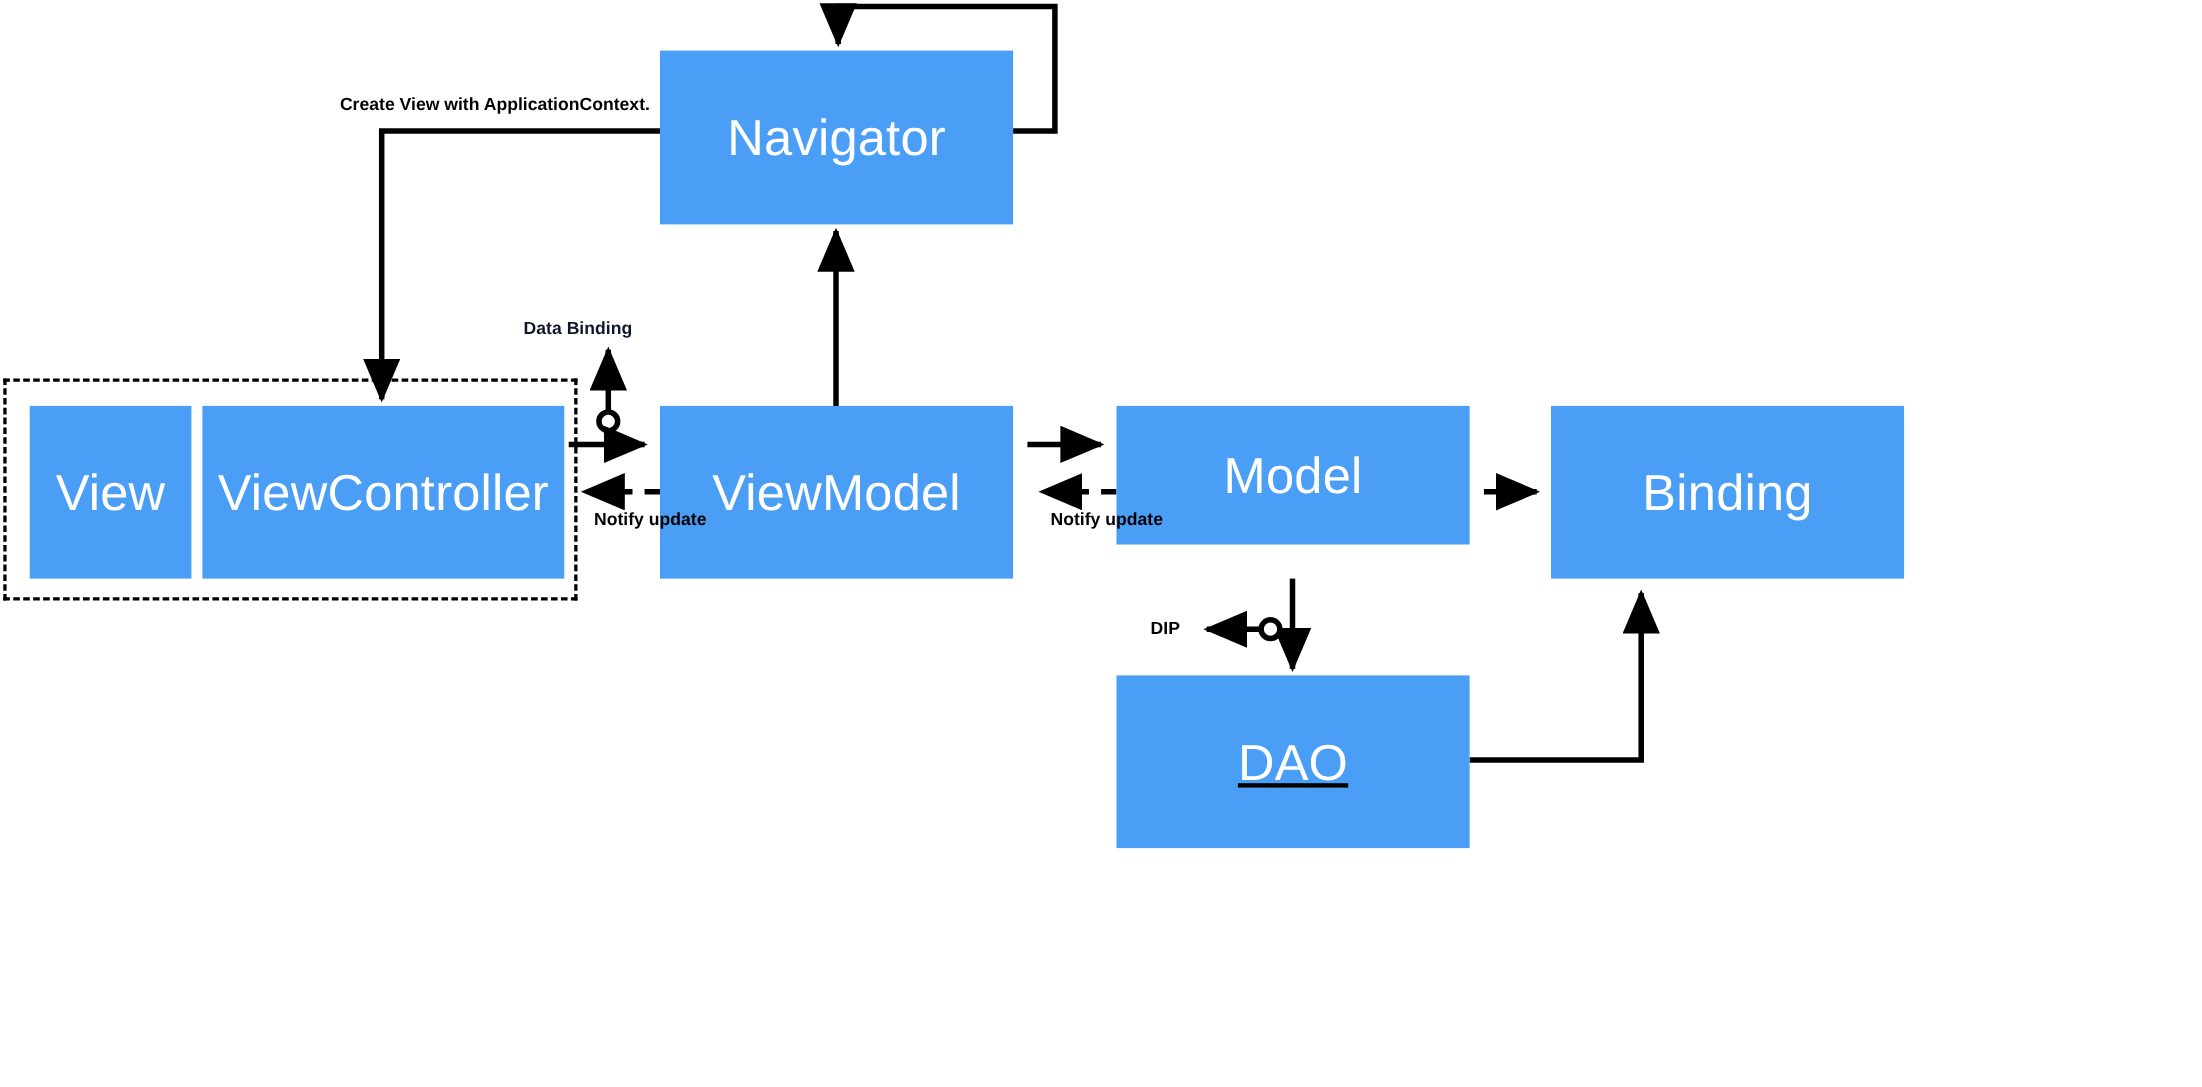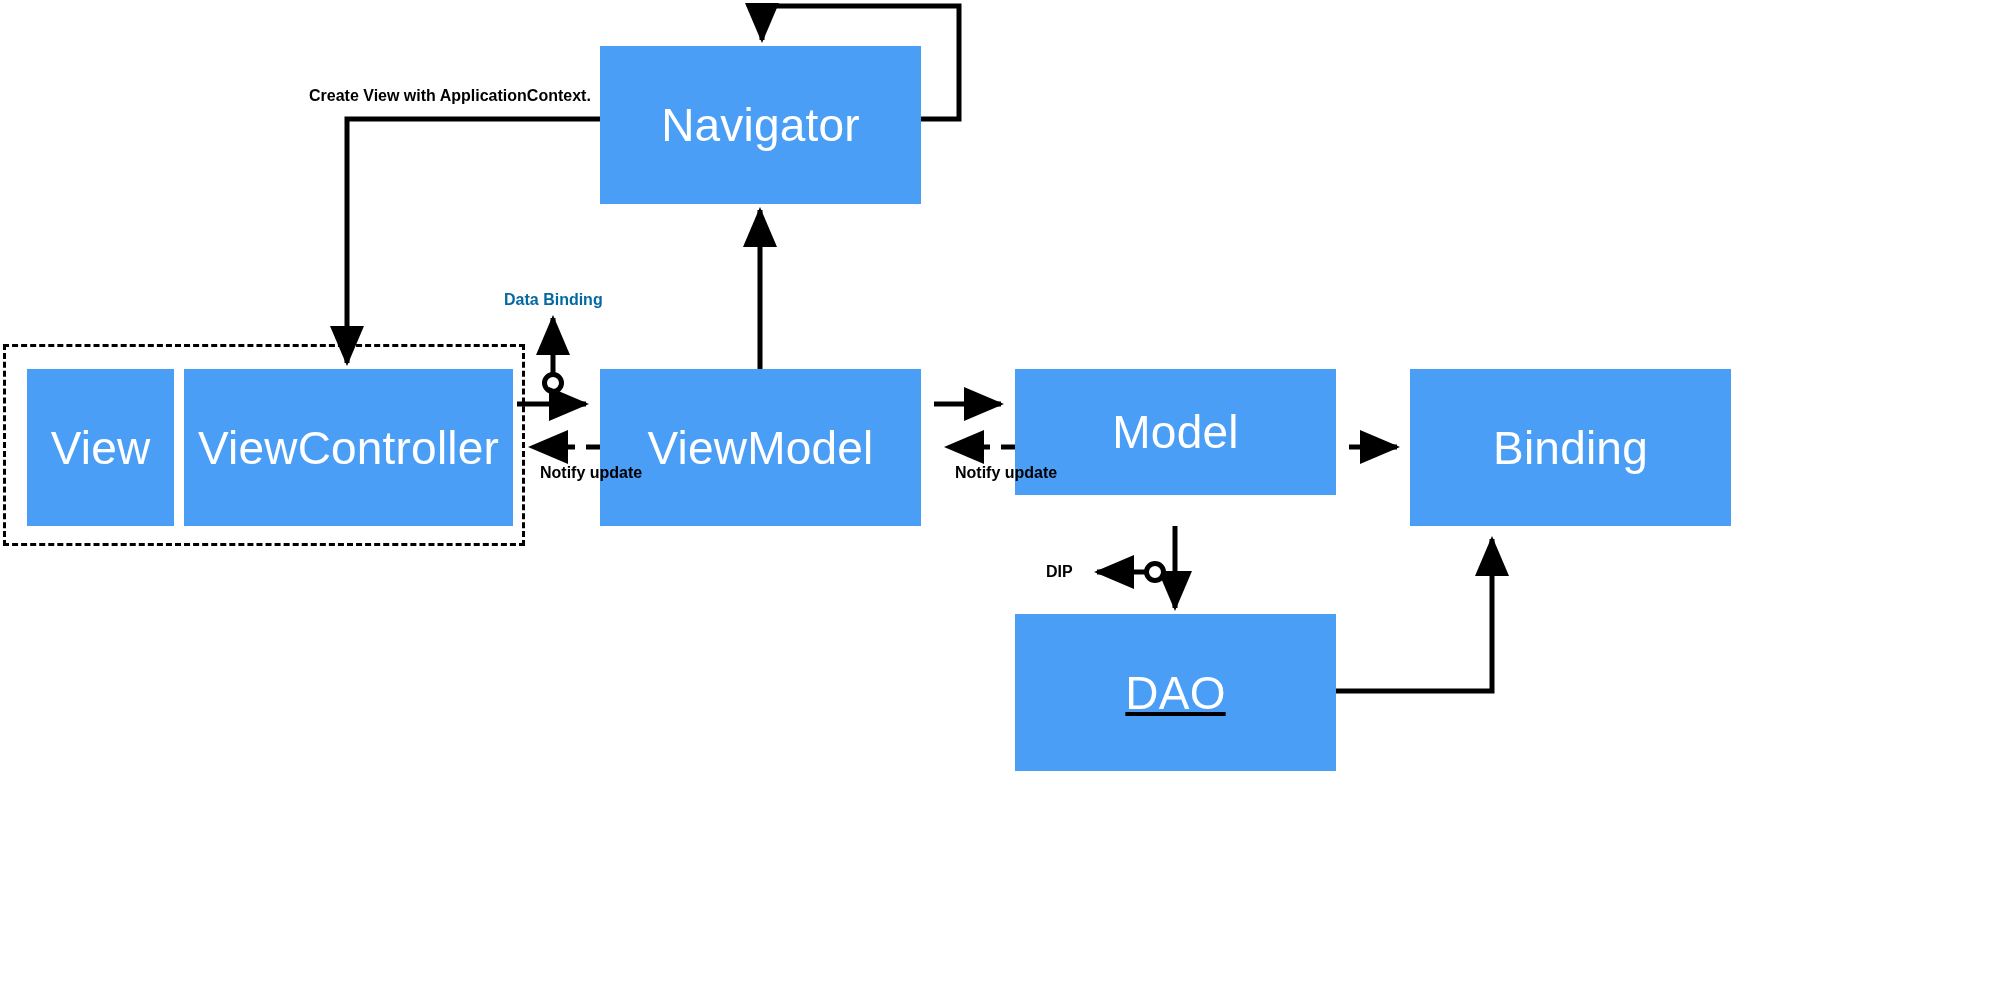--- a/index.html
+++ b/index.html
@@ -147,21 +147,21 @@
   <div class="box" style="left:1410px; top:369px; width:321px; height:157px;">
     <span class="box-label" style="color: rgb(255, 255, 255);">Binding</span>
   </div>
 
   <div class="box" style="left:1015px; top:614px; width:321px; height:157px;text-decoration:underline;">
     <span class="box-label" style="color: rgb(255, 255, 255);">DAO</span>
   </div>
 
   <div class="edge-label" style="left: 309px; top: 88px; color: rgb(0, 0, 0);">Create View with ApplicationContext.</div>
 
-  <div class="edge-label" style="left: 504px; top: 292px; color: #0369a1;">Data Binding</div>
+  <div class="edge-label" style="left: 476px; top: 292px; color: #0f172a;">Data Binding</div>
 
   <div class="edge-label" style="left: 540px; top: 465px; color: rgb(0, 0, 0);">Notify update</div>
 
   <div class="edge-label" style="left: 955px; top: 465px; color: rgb(0, 0, 0);">Notify update</div>
 
   <div class="edge-label" style="left: 1046px; top: 564px; color: rgb(0, 0, 0);">DIP</div>
 
 </div>
 
 </body></html>

